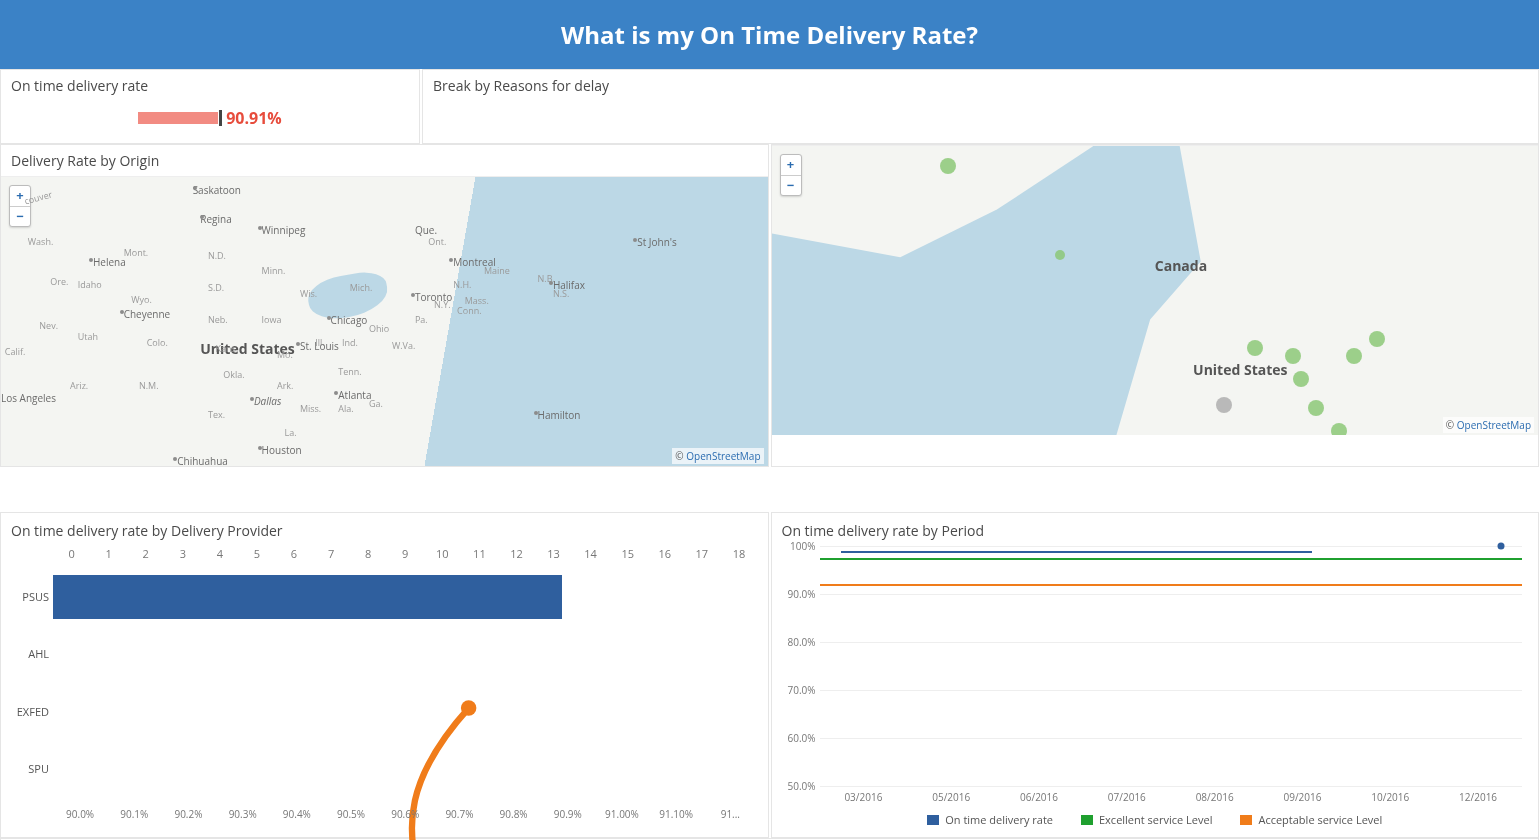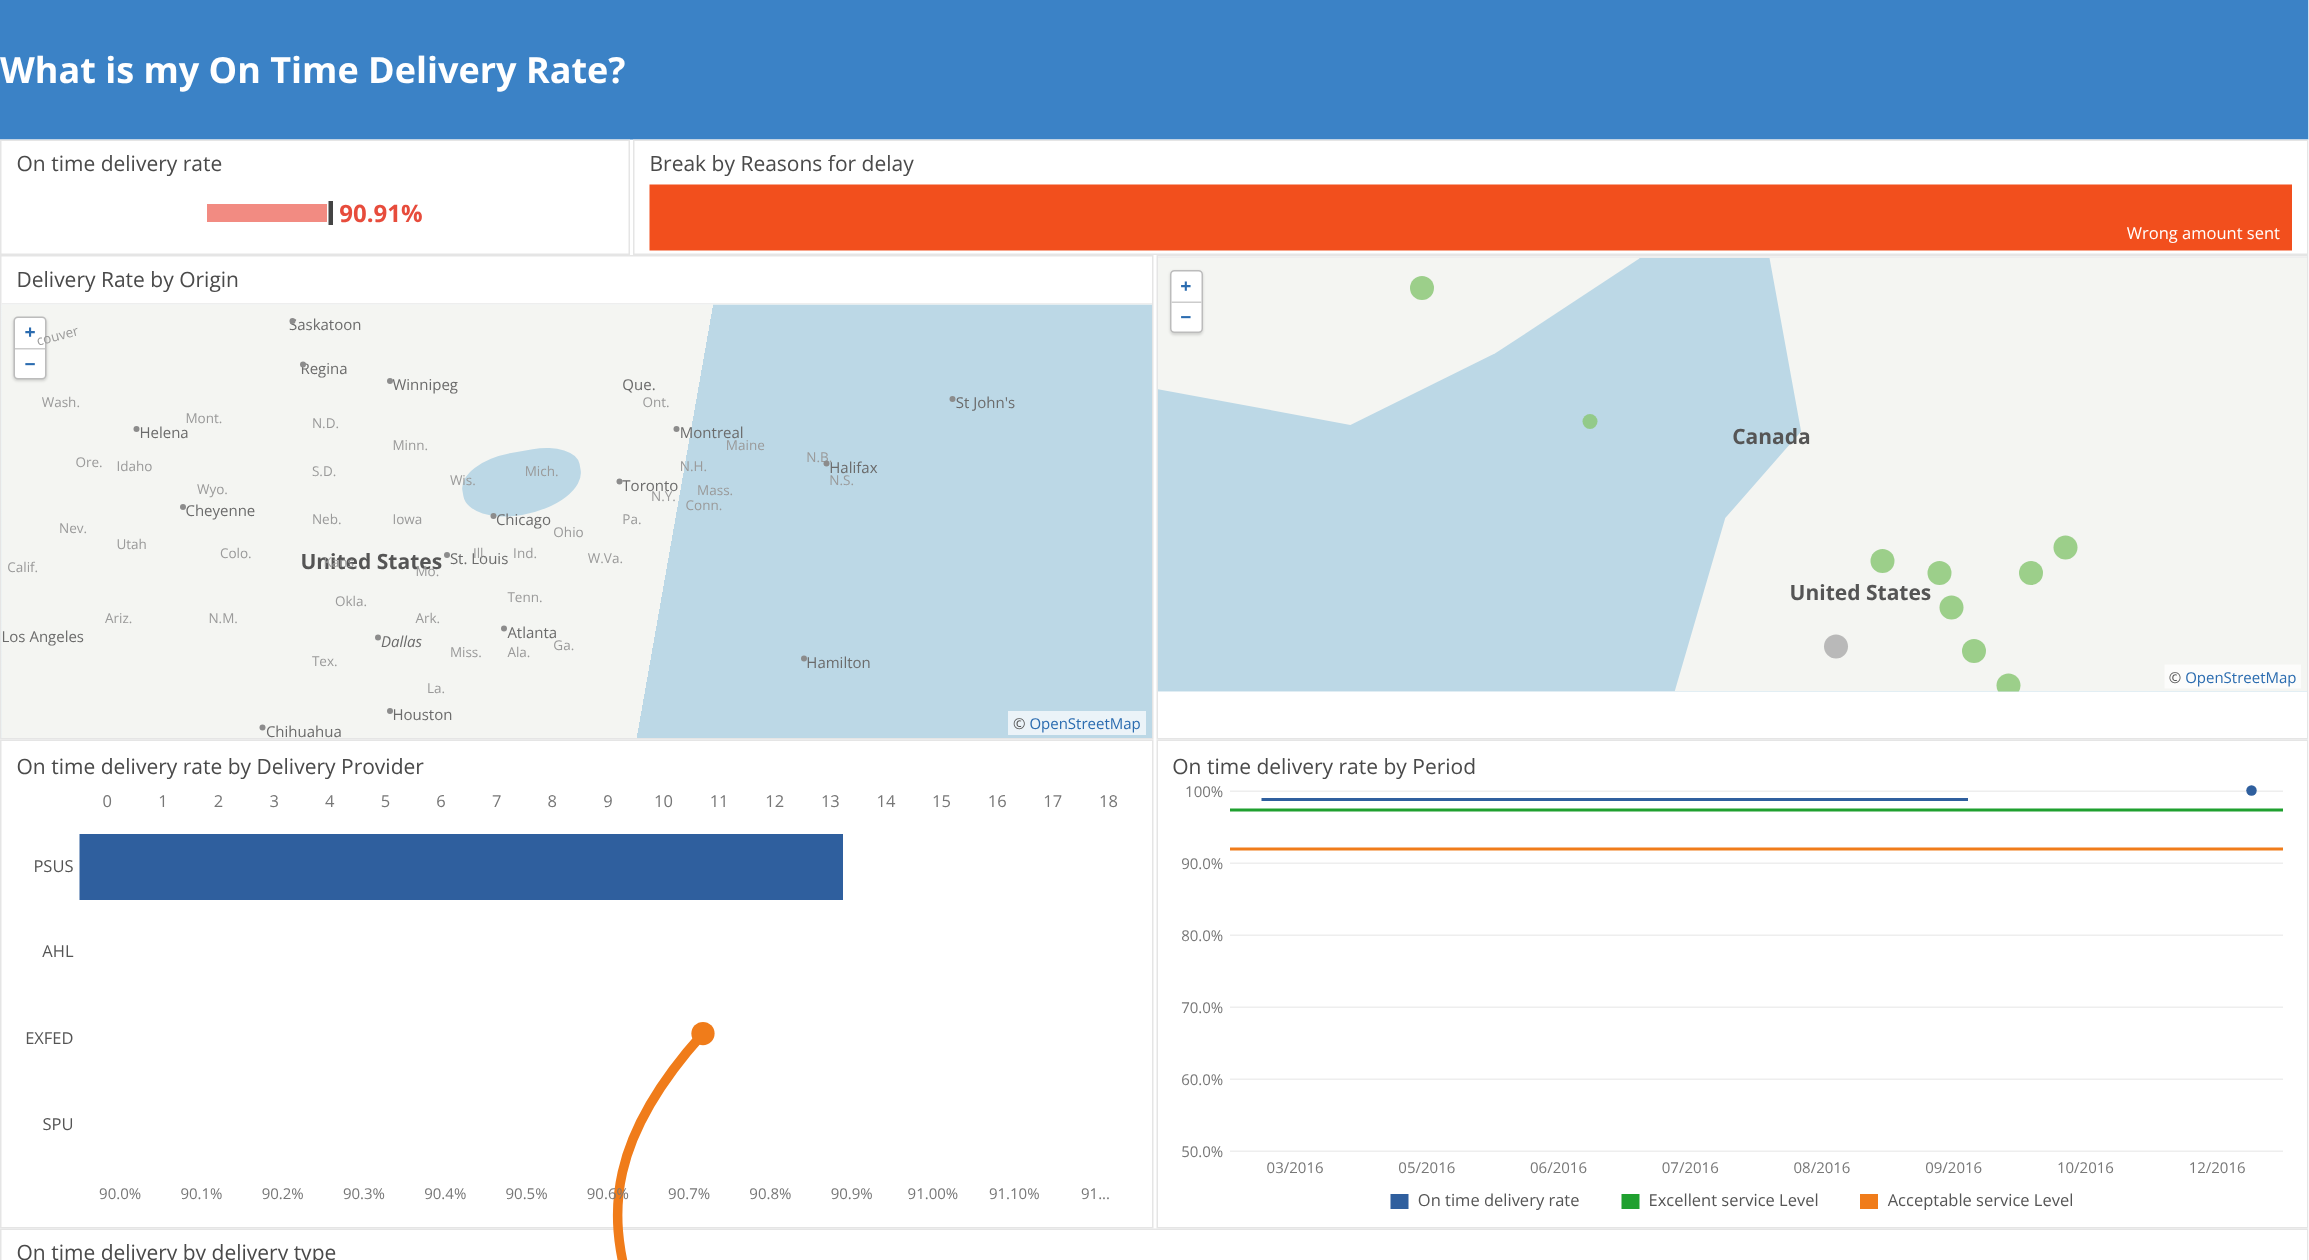--- a/index.html
+++ b/index.html
@@ -1,17 +1,17 @@
 <!DOCTYPE html>
 <html><head>
 <meta charset="utf-8">
 <style>
   * { box-sizing: border-box; margin: 0; padding: 0; }
   body { font-family: "Segoe UI", "Open Sans", Arial, sans-serif; background: #fff; color: #333; font-size: 13px; }
-  .header-banner { background: #3b82c6; color: #fff; padding: 30px 0; font-size: 24px; font-weight: 700; }
+  .header-banner { background: #3b82c6; color: #fff; text-align: center; padding: 18px 0; font-size: 24px; font-weight: 700; }
   .row { display: flex; gap: 2px; }
   .panel { border: 1px solid #e5e5e5; padding: 6px 10px 2px; }
   .panel-title { font-size: 14px; color: #4a4a4a; margin-bottom: 4px; }
   .top-left { width: 420px; }
   .top-right { flex: 1; }
   .gauge-wrap { display: flex; align-items: center; justify-content: center; gap: 8px; padding: 8px 0 12px; }
   .gauge-bar { width: 80px; height: 12px; background: #f28b82; position: relative; }
   .gauge-bar::after { content: ""; position: absolute; right: -4px; top: -2px; bottom: -2px; width: 3px; background: #444; }
   .gauge-value { color: #e74c3c; font-weight: 700; font-size: 16px; }
   .delay-bar { background: #f24f1d; height: 44px; position: relative; margin-top: 2px; }
@@ -26,21 +26,21 @@
   .osm-credit { position: absolute; right: 4px; bottom: 2px; font-size: 10px; color: #2b6cb0; background: rgba(255,255,255,.7); padding: 1px 3px; }
   .osm-credit::before { content: "© "; color: #555; }
   .map-label { position: absolute; font-size: 10px; color: #6b6b6b; pointer-events: none; }
   .map-label.big { font-size: 14px; font-weight: 700; color: #555; }
   .map-label.small { font-size: 9px; color: #9a9a9a; }
   .dot { position: absolute; width: 4px; height: 4px; background: #8c8c8c; border-radius: 50%; }
   .dot-big { width: 16px; height: 16px; background: rgba(140,200,120,.85); border-radius: 50%; }
   .dot-gray { background: rgba(170,170,170,.8) !important; }
   .land1 { position: absolute; left: 0; top: 0; width: 45%; height: 100%; background: #f4f5f2; clip-path: polygon(0 0, 100% 0, 88% 20%, 76% 34%, 70% 46%, 60% 52%, 54% 64%, 40% 78%, 22% 90%, 0 100%); }
   .lake { position: absolute; left: 40%; top: 34%; width: 80px; height: 42px; background: #bcd8e6; border-radius: 50% 40% 60% 50%; transform: rotate(-10deg); }
-  .charts-row { display: flex; gap: 2px; }
+  .charts-row { display: flex; gap: 2px; margin-top: 45px; }
   .chart-panel { flex: 1; border: 1px solid #e5e5e5; padding: 4px 8px 8px; }
   .chart-title { font-size: 14px; color: #4a4a4a; padding: 4px 2px 6px; }
   .provider-chart { position: relative; height: 275px; }
   .axis-top { display: flex; font-size: 11px; color: #777; }
   .axis-top span { flex: 1; text-align: center; }
   .prov-rows { position: absolute; left: 0; right: 0; top: 22px; bottom: 24px; }
   .prov-row { position: relative; height: 25%; display: flex; align-items: center; }
   .prov-row-label { position: absolute; left: -40px; width: 36px; text-align: right; font-size: 11px; color: #555; }
   .prov-bar { position: absolute; left: 0; height: 44px; background: #2f5f9e; top: 50%; transform: translateY(-50%); }
   .prov-axis-bottom { position: absolute; left: 0; right: 0; bottom: 0; display: flex; font-size: 10px; color: #777; }
@@ -67,23 +67,20 @@
 <div class="row">
   <div class="panel top-left">
     <div class="panel-title">On time delivery rate</div>
     <div class="gauge-wrap">
       <div class="gauge-bar"></div>
       <div class="gauge-value">90.91%</div>
     </div>
   </div>
   <div class="panel top-right">
     <div class="panel-title">Break by Reasons for delay</div>
-    <div class="delay-bar">
-      <span class="delay-label">Wrong amount sent</span>
-    </div>
   </div>
 </div>
 
 <div class="maps-row">
 
   <div class="map-panel">
     <div class="map-title">Delivery Rate by Origin</div>
     <div class="map-body">
       <div class="land1" style="left:0;width:100%;clip-path:none;background:#f4f5f2;"></div>
       <div style="position:absolute;inset:0;background:linear-gradient(100deg,#f4f5f2 0%,#f4f5f2 58%, #bcd8e6 58%);"></div>

